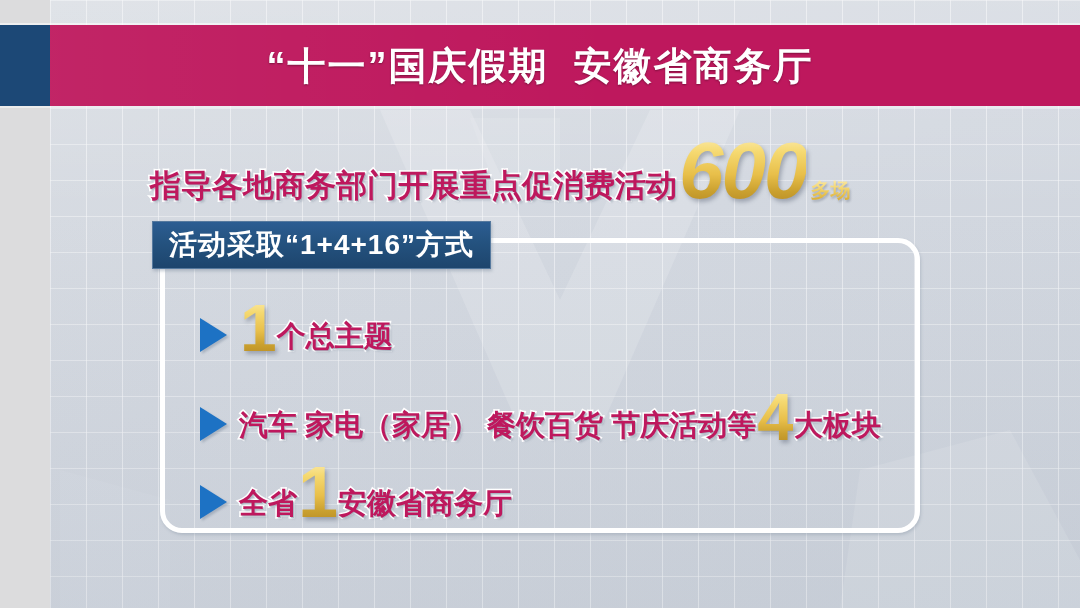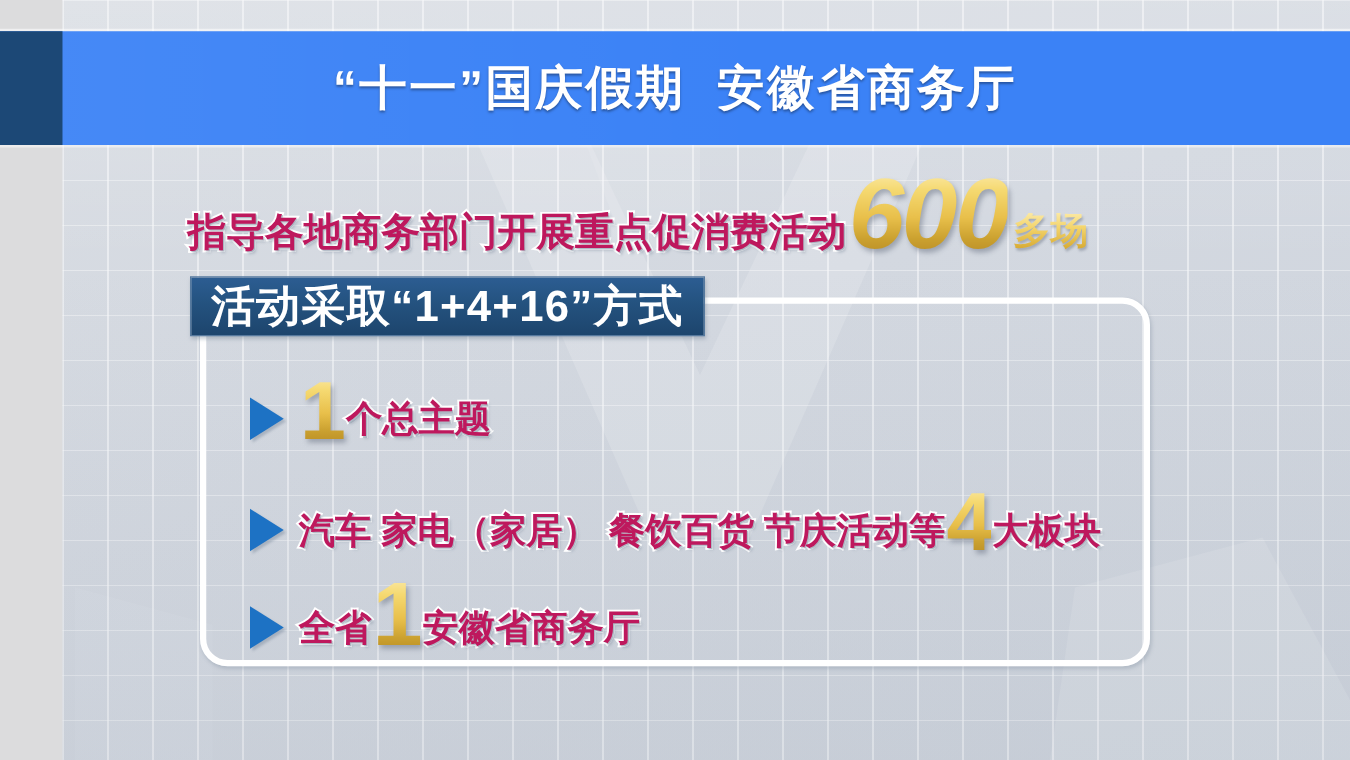--- a/index.html
+++ b/index.html
@@ -50,22 +50,22 @@
   .bg-vignette {
     position: absolute;
     left: 50px; top: 0; right: 0; bottom: 0;
     background: linear-gradient(to bottom, rgba(255,255,255,0.18), rgba(255,255,255,0) 35%, rgba(150,160,175,0.13) 100%);
   }
 
   
   .titlebar {
     position: absolute;
     left: 0; top: 25px;
-    width: 1080px; height: 91px;
-    background: #3b82f6;
+    width: 1080px; height: 81px;
+    background: #be185d;
     box-shadow: 0 -2px 0 rgba(255,255,255,0.55), 0 2px 0 rgba(255,255,255,0.45);
   }
   .titlebar-left {
     position: absolute;
     left: 0; top: 0; width: 50px; height: 100%;
     background: #1c4876;
   }
   .titlebar-sheen {
     position: absolute;
     left: 50px; top: 0; right: 0; height: 100%;
@@ -129,21 +129,21 @@
     line-height: 1;
     padding-bottom: 4px;
   }
   .line1 .l1-num {
     font-size: 80px;
     margin: 0 2px 0 2px;
     letter-spacing: -2px;
     font-style: italic;
   }
   .line1 .l1-tail {
-    font-size: 30px;
+    font-size: 20px;
     line-height: 1;
     padding-bottom: 5px;
     margin-left: 2px;
   }
 
   
   .frame {
     position: absolute;
     left: 160px;
     top: 238px;
@@ -160,21 +160,21 @@
     position: absolute;
     left: 152px;
     top: 221px;
     height: 46px;
     padding: 0 16px;
     background: linear-gradient(to bottom, #2c5d92 0%, #24527f 45%, #1d456d 100%);
     border: 1px solid #56799e;
     display: flex;
     align-items: center;
     color: #ffffff;
-    font-size: 35px;
+    font-size: 28px;
     font-weight: bold;
     letter-spacing: 1px;
     white-space: pre;
     box-shadow: 1px 2px 3px rgba(110,125,145,0.40);
     z-index: 4;
   }
 
   
   .bullet {
     position: absolute;

